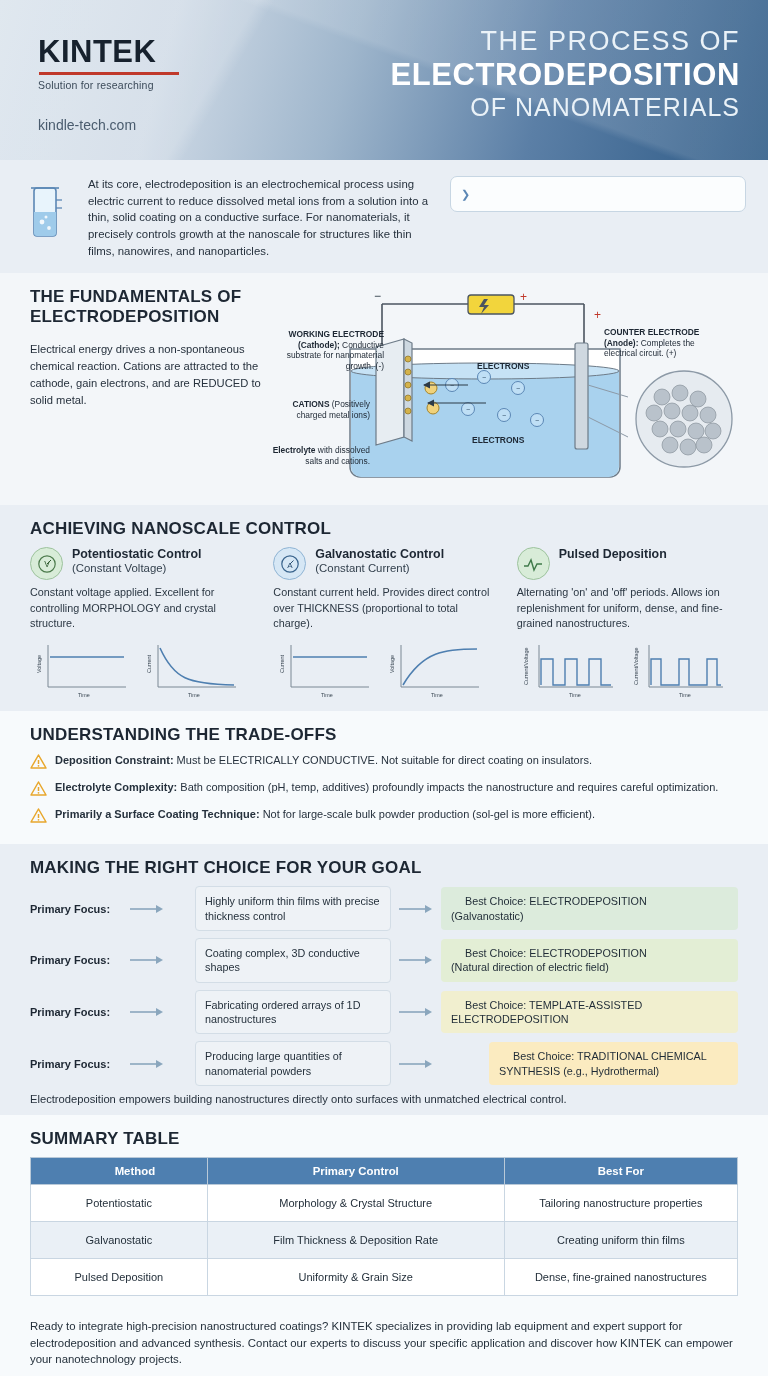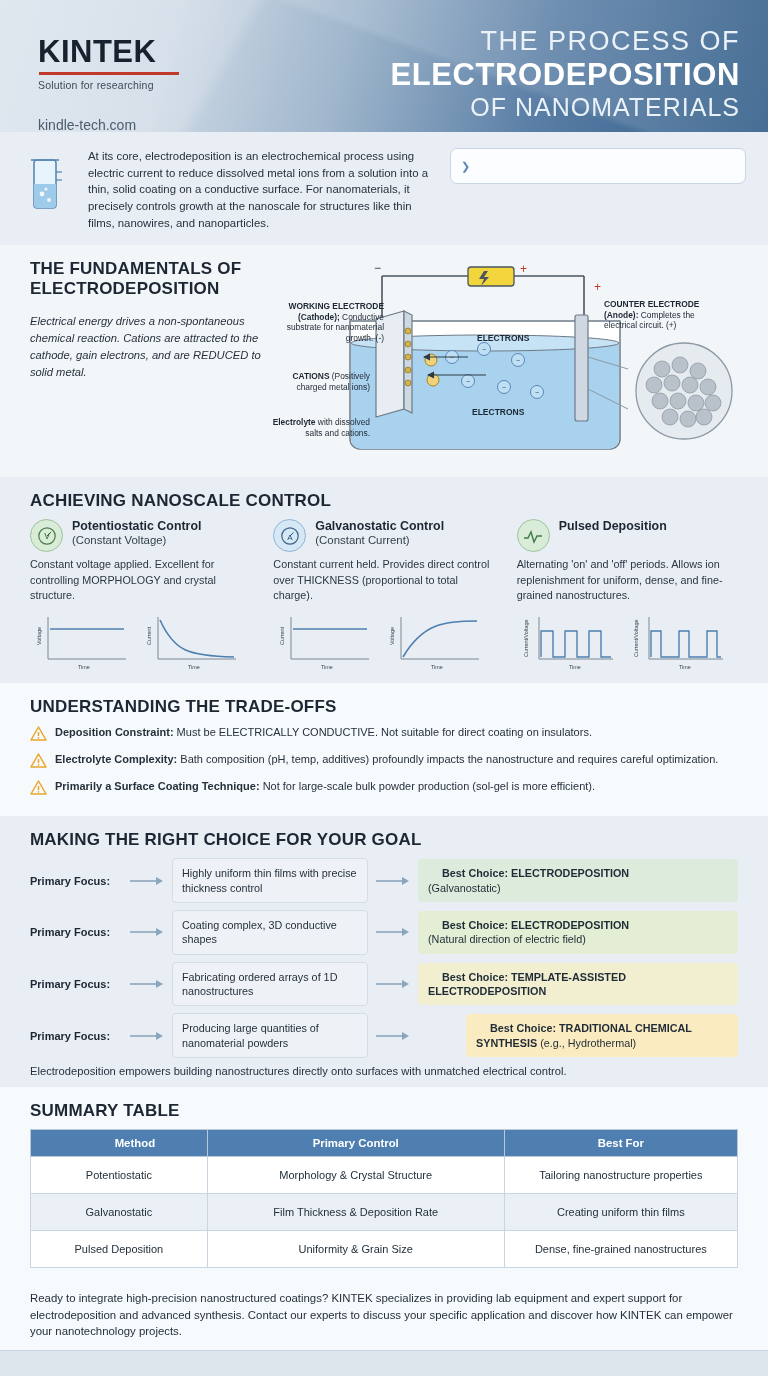--- a/index.html
+++ b/index.html
@@ -8,21 +8,21 @@
     font-family: "Liberation Sans", sans-serif;
     background: #eef2f6;
     color: #1d2733;
     overflow: hidden;
   }
   .page { position: relative; width: 768px; height: 1376px; }
 
   
   .header {
     position: relative;
-    height: 132px;
+    height: 160px;
     background: linear-gradient(105deg,#d9e3ec 0%, #cfdae6 22%, #9fb6cc 45%, #5b7fa6 70%, #2d5a86 100%);
     overflow: hidden;
     text-decoration: underline;
   }
   .header::after{
     content:"";position:absolute;inset:0;
     background:
       linear-gradient(120deg, rgba(255,255,255,.18) 0 30%, rgba(255,255,255,0) 32%),
       linear-gradient(200deg, rgba(255,255,255,.12) 0 42%, rgba(255,255,255,0) 44%);
     pointer-events:none;
@@ -64,21 +64,21 @@
     font-size:17px; font-weight:bold; color:#1d2733; letter-spacing:.2px;
     line-height:1.18; margin-bottom:8px;
   }
   .band-light { background:#f3f6f9; }
   .band-mid { background:#e9eef4; }
   .band-white { background:#f7fafc; }
 
   
   .fund { display:flex; gap:10px; }
   .fund-left { width:232px; flex:0 0 232px; }
-  .fund-left p { font-size:11.2px; line-height:1.5; color:#26313d; margin-top:14px;font-style:italic;}
+  .fund-left p { font-size:11.2px; line-height:1.5; color:#26313d; margin-top:14px;}
   .fund-right { flex:1; position:relative; height:208px; }
 
   .cell-svg { position:absolute; left:0; top:0; }
 
   
   .ctrl-row { display:flex; gap:22px; }
   .ctrl { width:226px; }
   .ctrl-head { display:flex; gap:9px; align-items:flex-start; }
   .ctrl-ico { width:33px;height:33px;border-radius:50%; flex:0 0 33px; display:flex;align-items:center;justify-content:center;}
   .ctrl-t1 { font-size:12.4px;font-weight:bold;color:#1d2733;line-height:1.2;}
@@ -90,26 +90,26 @@
   .trade { display:flex; gap:8px; align-items:flex-start; margin-bottom:7px;}
   .warn { flex:0 0 17px; margin-top:1px;}
   .trade p { font-size:11px; line-height:1.38; color:#26313d;}
 
   
   .choice-row { display:flex; align-items:center; gap:8px; margin-bottom:7px;}
   .pf { font-size:11px; font-weight:bold; color:#1d2733; width:92px; flex:0 0 92px;}
   .arrow { flex:0 0 34px; }
   .mid-box {
     width:196px; flex:0 0 196px; background:#eef2f6; border:1px solid #d3dde6;
-    border-radius:4px; padding:7px 9px; font-size:10.8px; line-height:1.33; color:#25313c;
+    border-radius:4px; padding:7px 9px; font-size:10.8px; line-height:1.33; color:#25313c;margin-left:23px;
   }
   .best-box {
     flex:1; border-radius:4px; padding:7px 10px; font-size:10.8px; line-height:1.33; color:#1f2b36;
   }
-  .best-box b { font-weight:bold;padding-left:14px; }
+  .best-box b { font-weight:normal;padding-left:14px; }
   .closing { font-size:11.2px; color:#26313d; margin-top:6px;}
 
   
   table { width:100%; border-collapse:collapse; font-size:11px; }
   thead th {
     background:#4e7fb0; color:#fff; font-weight:bold; padding:7px 4px; text-align:center;
     border:1px solid #b9c9d8; font-size:11.4px;
   }
   tbody td { padding:12px 4px; text-align:center; border:1px solid #c9d6e2; color:#24303b;}
   tbody tr:nth-child(odd) td { background:#ffffff; }

